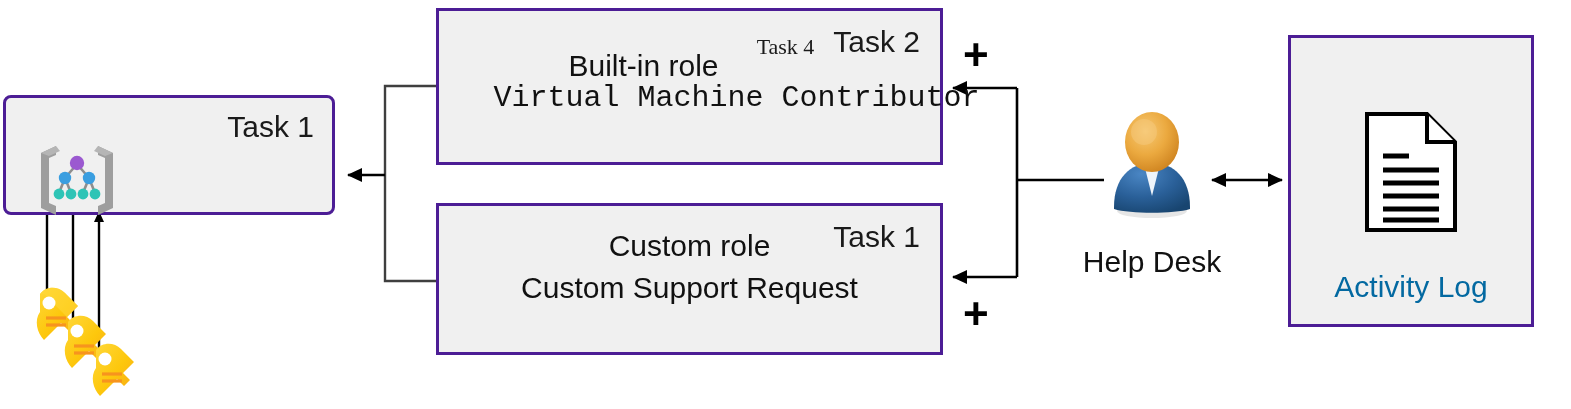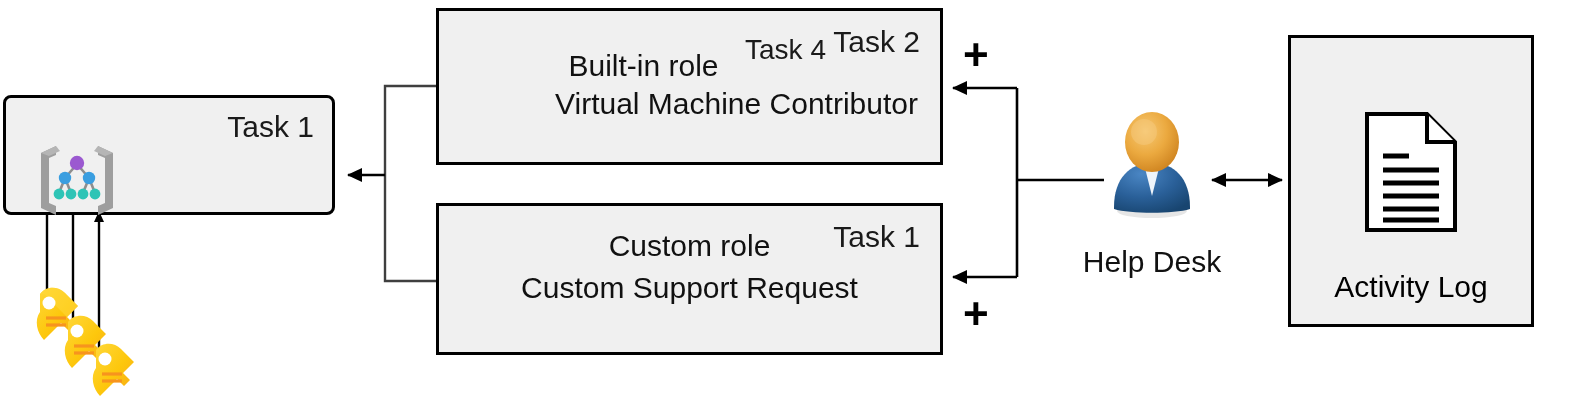--- a/index.html
+++ b/index.html
@@ -9,21 +9,21 @@
     color:#000000;
     overflow:hidden;
   }
   #stage{position:relative;width:1571px;height:409px;background:#ffffff;}
   #wires{position:absolute;left:0;top:0;width:1571px;height:409px;}
 
   .box{
     position:absolute;
     box-sizing:border-box;
     background:#f0f0f0;
-    border:3px solid #000000;
+    border:3px solid #4c1d95;
   }
   .corner-label{
     position:absolute;
     font-size:30px;
     line-height:1;
     color:#1a1a1a;
     white-space:nowrap;
   }
   .center-text{
     position:absolute;
@@ -49,26 +49,26 @@
   #task2 .corner-label{right:20px;top:16px;}
 
   
   #task3{left:436px;top:203px;width:507px;height:152px;}
   #task3 .corner-label{right:20px;top:16px;}
 
   
   #task4{left:1288px;top:35px;width:246px;height:292px;}
   #task4-label{
     position:absolute;left:0;right:0;top:36px;text-align:center;
-    font-size:28px;line-height:1;color:#1a1a1a;
+    font-size:22px;line-height:1;color:#1a1a1a;font-family:Liberation Serif, serif;
   }
   #doc-icon{position:absolute;left:1363px;top:110px;width:96px;height:124px;}
   #task4-caption{
     position:absolute;left:1288px;width:246px;top:272px;text-align:center;
-    font-size:30px;line-height:1;color:#000000;
+    font-size:30px;line-height:1;color:#0369a1;
   }
 
   
   #person-icon{position:absolute;left:1104px;top:110px;width:96px;height:110px;}
   #person-caption{
     position:absolute;left:1050px;width:204px;top:243px;
     text-align:center;font-size:30px;line-height:1.28;color:#111;
   }
 
   
@@ -155,21 +155,21 @@
       <circle cx="37" cy="52" r="5.4" fill="#2ec4b6"></circle>
       <circle cx="49" cy="52" r="5.4" fill="#2ec4b6"></circle>
       <circle cx="61" cy="52" r="5.4" fill="#2ec4b6"></circle>
     </svg>
   </div>
 
   <div class="box" id="task2">
     <span class="corner-label">Task 2</span>
   </div>
   <div class="center-text l1" style="top:48px;left:436px;width:415px;">Built-in role</div>
-  <div class="center-text l2" style="top:86px;left:436px;width:601px;">Virtual Machine Contributor</div>
+  <div class="center-text l2" style="top:80px;left:436px;width:601px;font-family:Liberation Mono, monospace;">Virtual Machine Contributor</div>
 
   <div class="box" id="task3">
     <span class="corner-label">Task 1</span>
   </div>
   <div class="center-text" style="top:270px;left:436px;width:507px;">Custom Support Request</div>
   <div class="center-text" style="top:228px;left:436px;width:507px;">Custom role</div>
 
   <span class="plus" id="plus-top">+</span>
   <span class="plus" id="plus-bottom">+</span>
 

